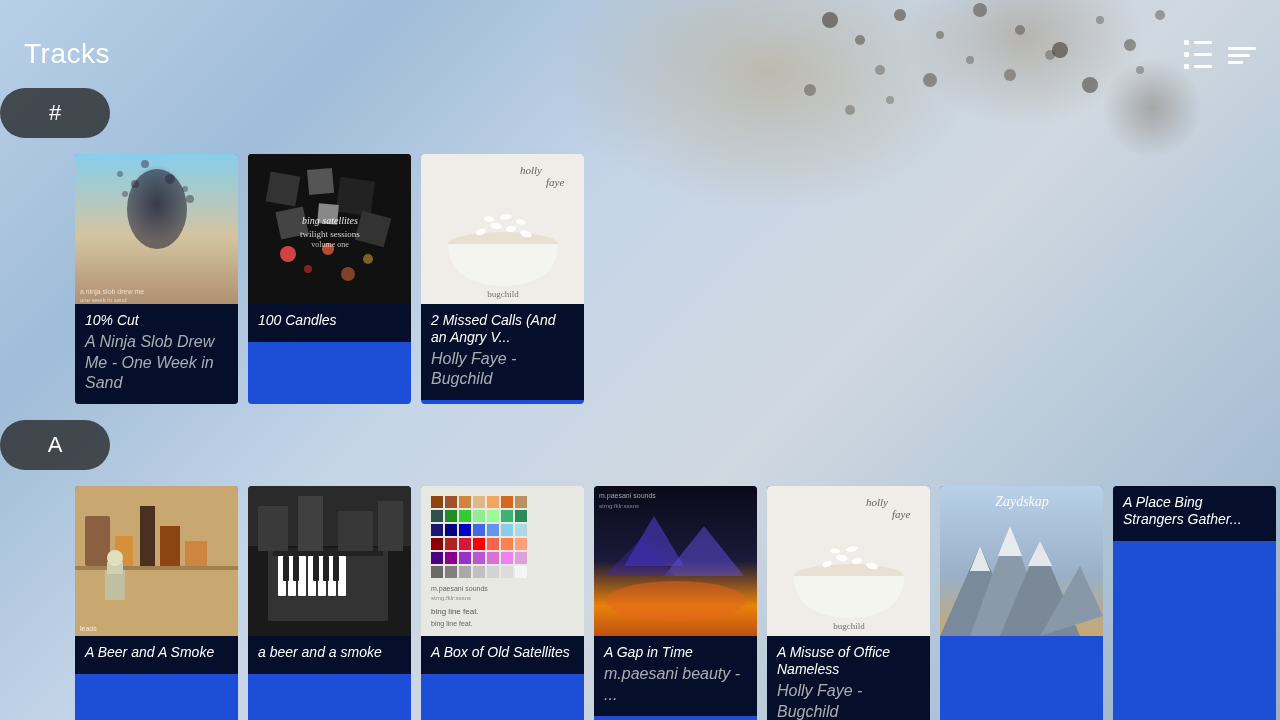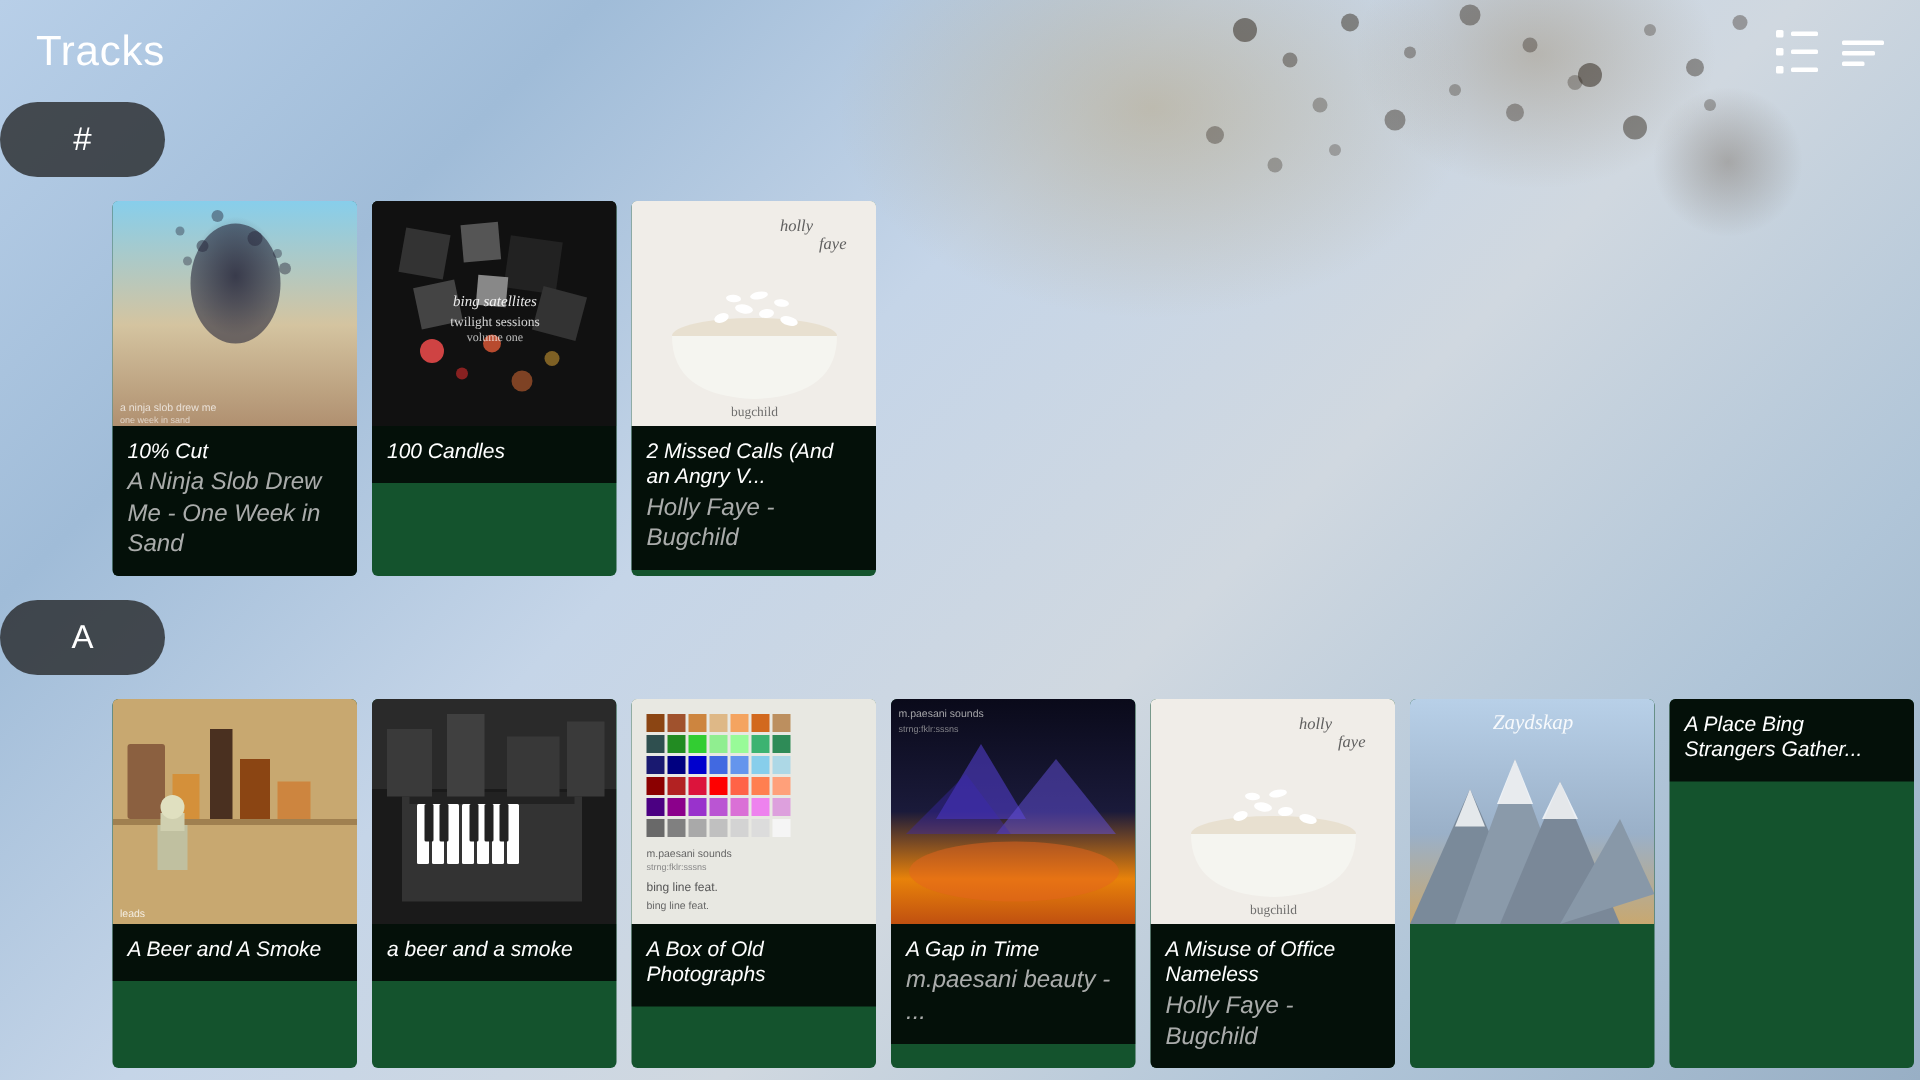--- a/index.html
+++ b/index.html
@@ -47,20 +47,21 @@
       height: 100%;
       overflow: hidden;
     }
 
     
     .header {
       display: flex;
       align-items: center;
       justify-content: space-between;
       padding: 18px 24px 18px 24px;
+      margin-top: 20px;
     }
 
     .title {
       font-size: 28px;
       font-weight: 300;
       letter-spacing: 0.5px;
       color: white;
     }
 
     .header-icons {
@@ -104,21 +105,21 @@
 
     .albums-row {
       display: flex;
       gap: 10px;
     }
 
     .album-card {
       width: 163px;
       border-radius: 4px;
       overflow: hidden;
-      background: #14532d;
+      background: #1d4ed8;
       cursor: pointer;
       flex-shrink: 0;
     }
 
     .album-art {
       width: 163px;
       height: 150px;
       position: relative;
       overflow: hidden;
     }
@@ -459,21 +460,21 @@
               <rect x="80" y="80" width="12" height="12" fill="#DCDCDC"></rect>
               <rect x="94" y="80" width="12" height="12" fill="#F5F5F5"></rect>
 
               <text x="10" y="105" font-size="7" fill="#666" font-family="Arial">m.paesani sounds</text>
               <text x="10" y="114" font-size="6" fill="#888" font-family="Arial">strng:fklr:sssns</text>
               <text x="10" y="128" font-size="8" fill="#555" font-family="Arial">bing line feat.</text>
               <text x="10" y="140" font-size="7" fill="#666" font-family="Arial">bing line feat.</text>
             </svg>
           </div>
           <div class="album-info">
-            <div class="album-track-name">A Box of Old Photographs</div>
+            <div class="album-track-name">A Box of Old Satellites</div>
             <div class="album-artist"></div>
           </div>
         </div>
 
         <div class="album-card">
           <div class="album-art">
             <svg viewBox="0 0 163 150" xmlns="http://www.w3.org/2000/svg">
               <defs>
                 <linearGradient id="sky-grad" x1="0" y1="0" x2="0" y2="1">
                   <stop offset="0%" stop-color="#0a0a1a"></stop>

